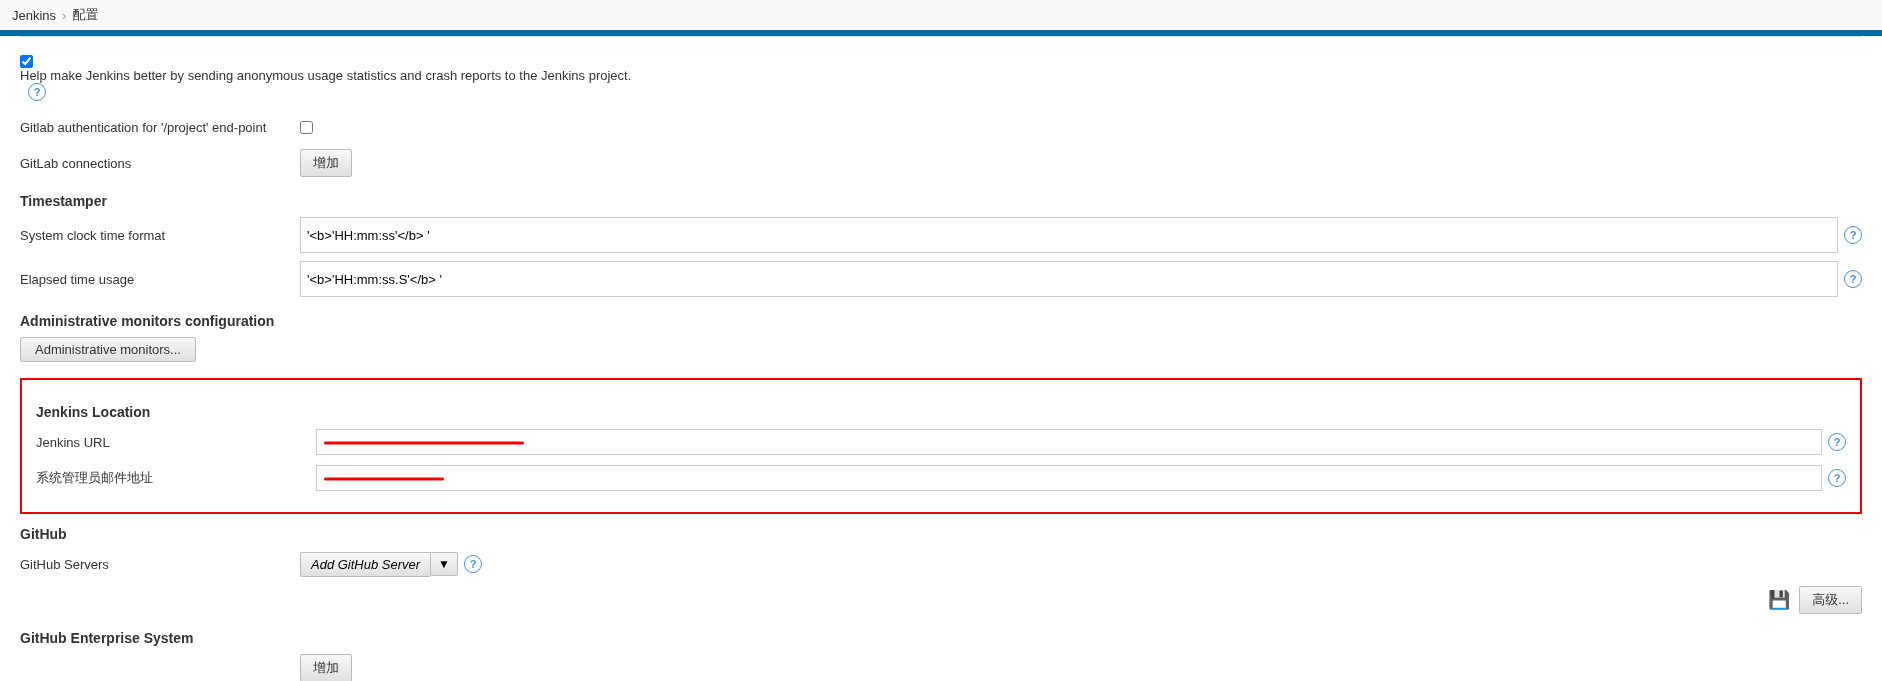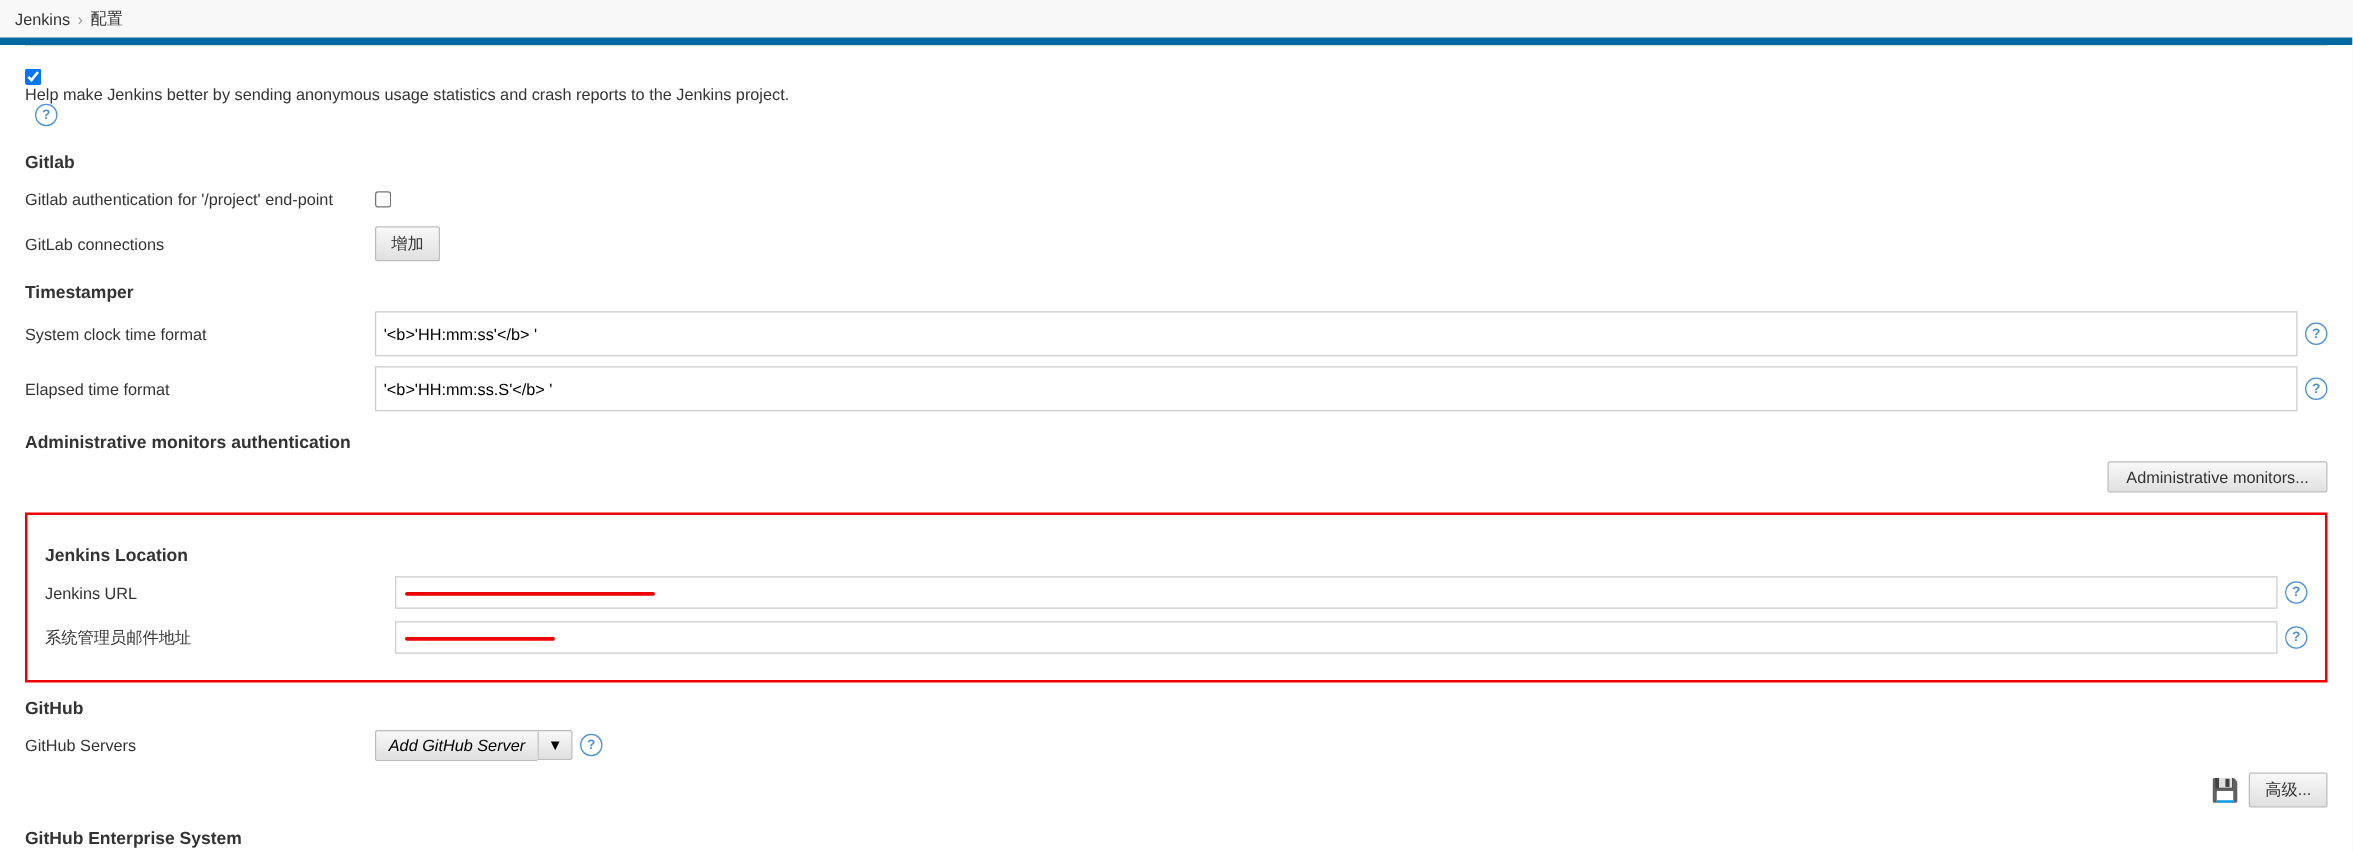--- a/index.html
+++ b/index.html
@@ -126,21 +126,20 @@
       padding: 4px 7px;
       font-size: 12px;
       border: 1px solid #bbb;
       background: linear-gradient(to bottom, #f8f8f8, #e0e0e0);
       cursor: pointer;
       border-radius: 0 2px 2px 0;
     }
     
     .admin-monitors-btn-wrap {
       display: flex;
-      justify-content: flex-end;
       margin-bottom: 4px;
       margin-top: 2px;
     }
     .admin-monitors-btn {
       padding: 4px 14px;
       font-size: 13px;
       border: 1px solid #bbb;
       background: linear-gradient(to bottom, #f8f8f8, #e0e0e0);
       cursor: pointer;
       border-radius: 2px;
@@ -223,21 +222,20 @@
 
     <hr class="top-hr">
 
     <div class="check-row">
       <input type="checkbox" checked="" style="">
       <span>Help make Jenkins better by sending anonymous usage statistics and crash reports to the Jenkins project.</span>
       <span class="help-icon" style="margin-left:8px;">?</span>
     </div>
 
     <div class="section">
-      <div class="section-title">Gitlab</div>
 
       <div class="config-row">
         <div class="config-label">Gitlab authentication for '/project' end-point</div>
         <div class="config-value">
           <input type="checkbox" style="">
         </div>
       </div>
 
       <div class="config-row">
         <div class="config-label">GitLab connections</div>
@@ -252,30 +250,30 @@
 
       <div class="config-row">
         <div class="config-label">System clock time format</div>
         <div class="row-right">
           <input type="text" class="text-input" value="'&lt;b&gt;'HH:mm:ss'&lt;/b&gt; '" style="">
           <span class="help-icon">?</span>
         </div>
       </div>
 
       <div class="config-row">
-        <div class="config-label">Elapsed time format</div>
+        <div class="config-label">Elapsed time usage</div>
         <div class="row-right">
           <input type="text" class="text-input" value="'&lt;b&gt;'HH:mm:ss.S'&lt;/b&gt; '" style="">
           <span class="help-icon">?</span>
         </div>
       </div>
     </div>
 
     <div class="section">
-      <div class="section-title">Administrative monitors authentication</div>
+      <div class="section-title">Administrative monitors configuration</div>
       <div class="admin-monitors-btn-wrap">
         <button class="admin-monitors-btn">Administrative monitors...</button>
       </div>
     </div>
 
     <div class="jenkins-location-box">
       <div class="section-title">Jenkins Location</div>
 
       <div class="config-row">
         <div class="config-label">Jenkins URL</div>

